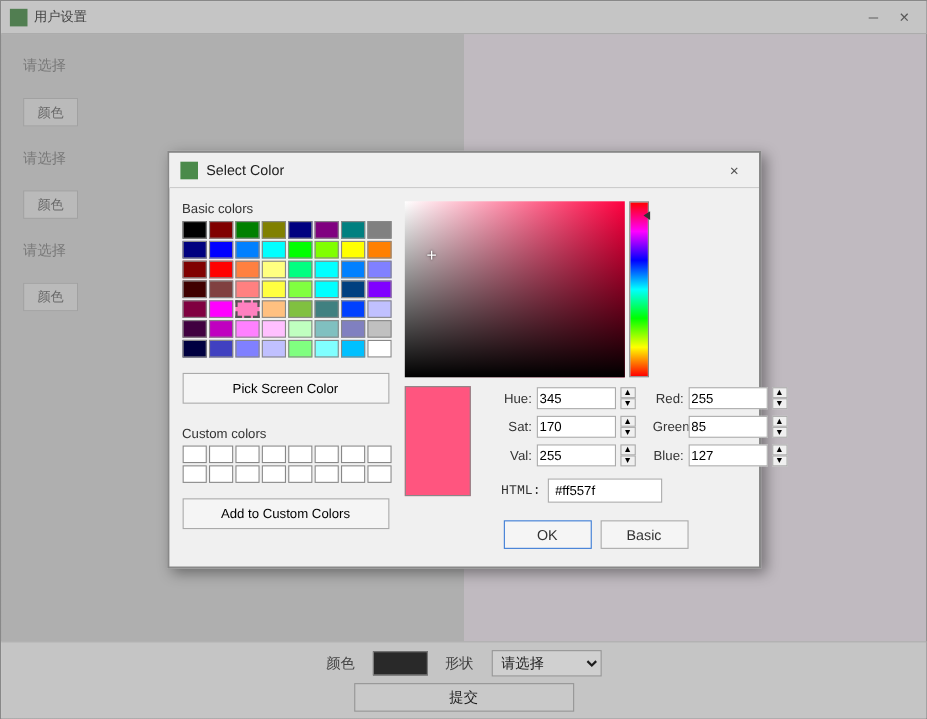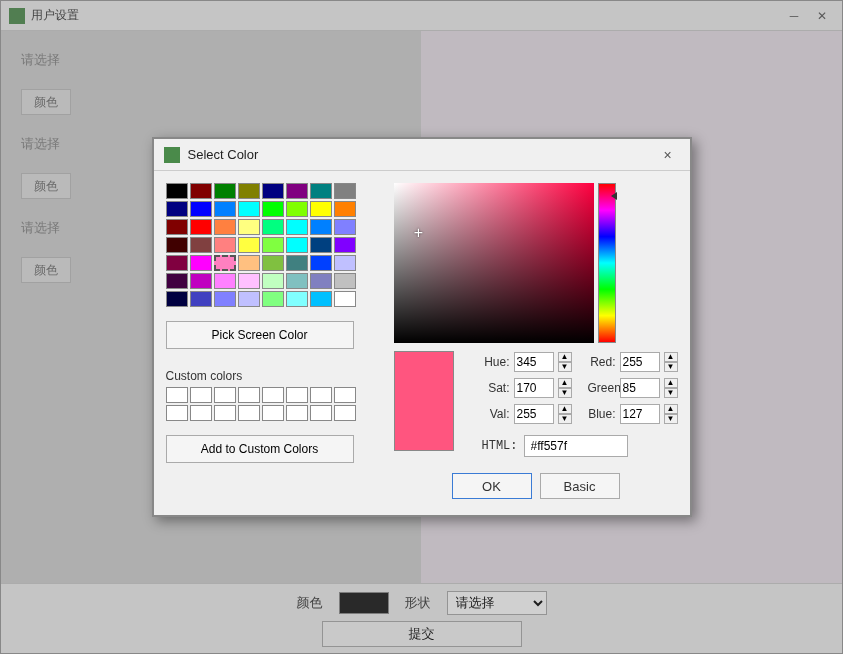--- a/index.html
+++ b/index.html
@@ -385,21 +385,21 @@
     }
 
     .input-label {
       font-size: 12px;
       color: #333;
       width: 28px;
       text-align: right;
     }
 
     .spin-input {
-      width: 40px;
+      width: 72px;
       height: 20px;
       border: 1px solid #aaa;
       font-size: 12px;
       padding: 0 2px;
       background: white;
     }
 
     .spin-btns {
       display: flex;
       flex-direction: column;
@@ -536,20 +536,21 @@
       <div class="dialog-titlebar">
         <div class="dialog-title-icon"></div>
         <span class="dialog-title-text">Select Color</span>
         <button class="dialog-close-btn">×</button>
       </div>
 
       <div class="dialog-body">
 
         <div class="left-panel">
           <div>
+            <div class="section-label">Basic colors</div>
             <div class="basic-colors-grid" id="basic-colors-grid">
             <div class="color-cell" style="background: rgb(0, 0, 0);"></div>
                 <div class="color-cell" style="background: rgb(128, 0, 0);"></div>
                 <div class="color-cell" style="background: rgb(0, 128, 0);"></div>
                 <div class="color-cell" style="background: rgb(128, 128, 0);"></div>
                 <div class="color-cell" style="background: rgb(0, 0, 128);"></div>
                 <div class="color-cell" style="background: rgb(128, 0, 128);"></div>
                 <div class="color-cell" style="background: rgb(0, 128, 128);"></div>
                 <div class="color-cell" style="background: rgb(128, 128, 128);"></div>
                 <div class="color-cell" style="background: rgb(0, 0, 128);"></div>

